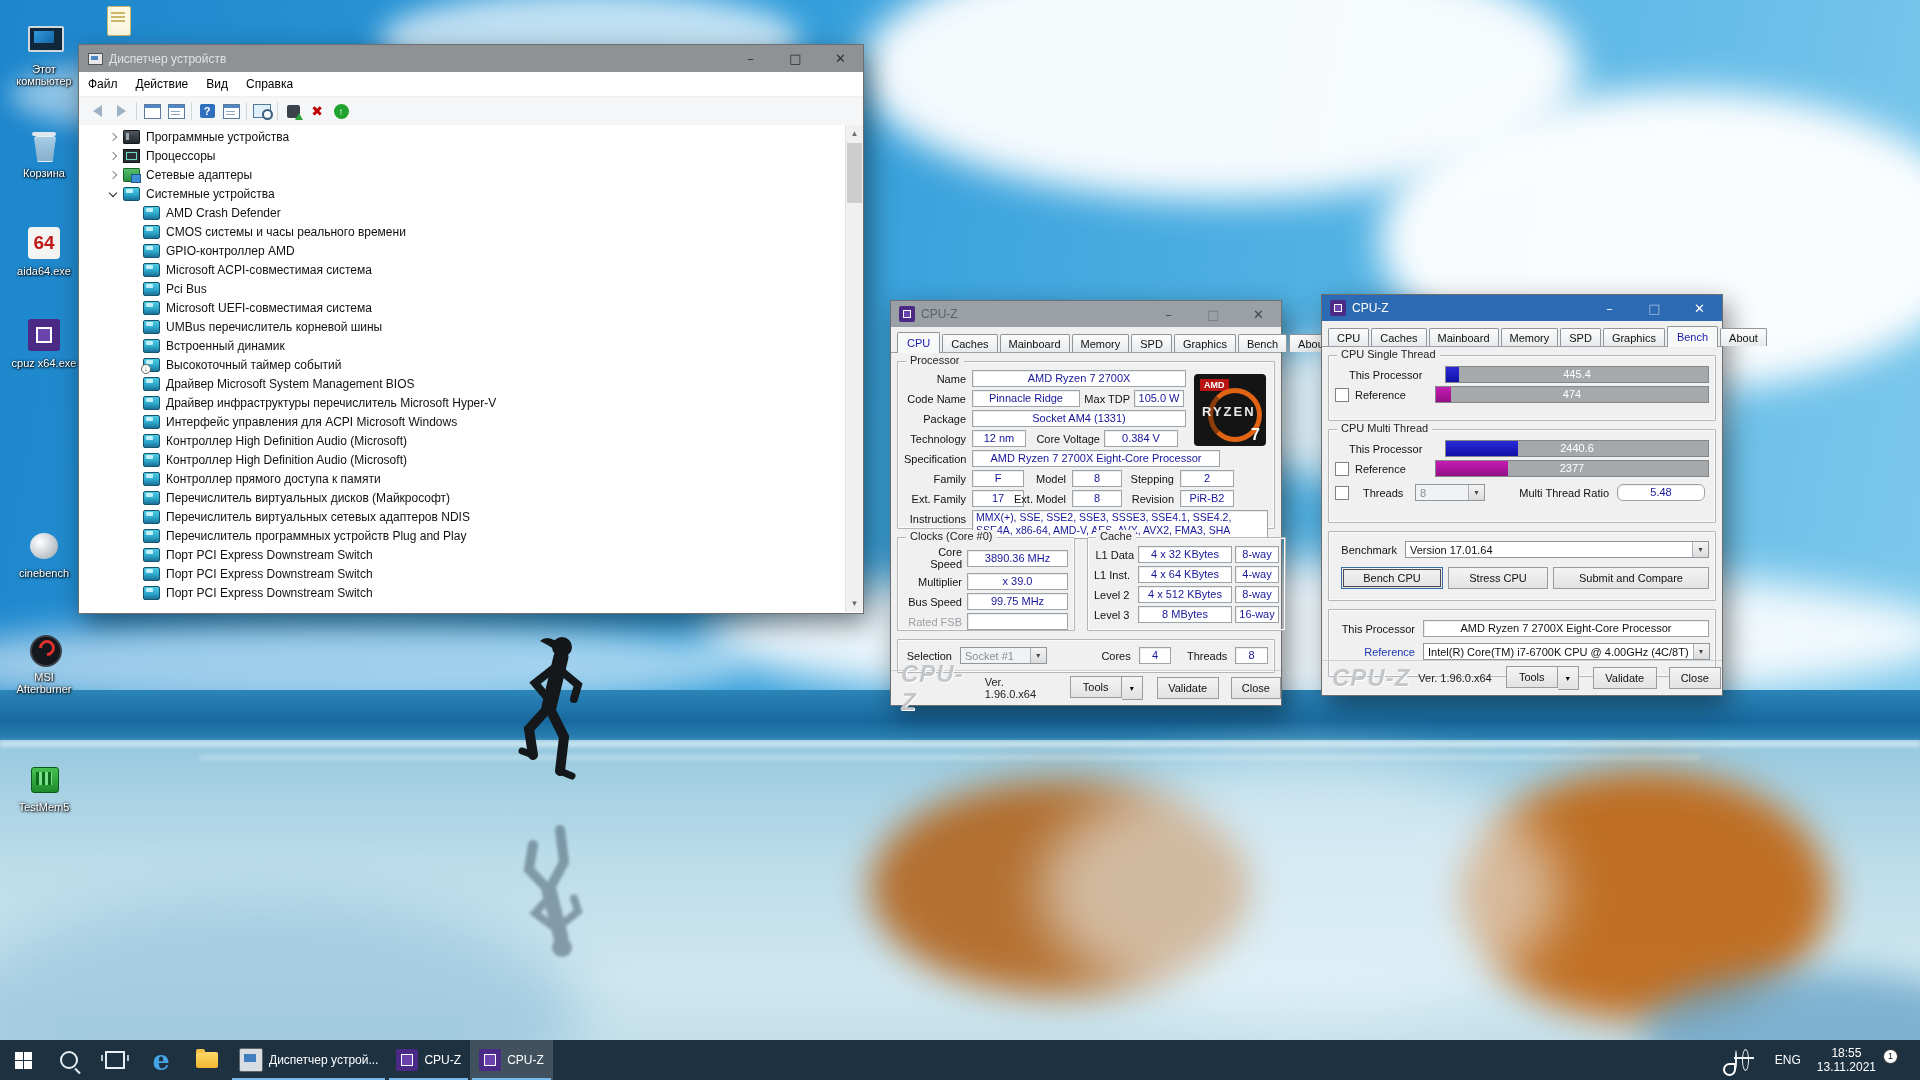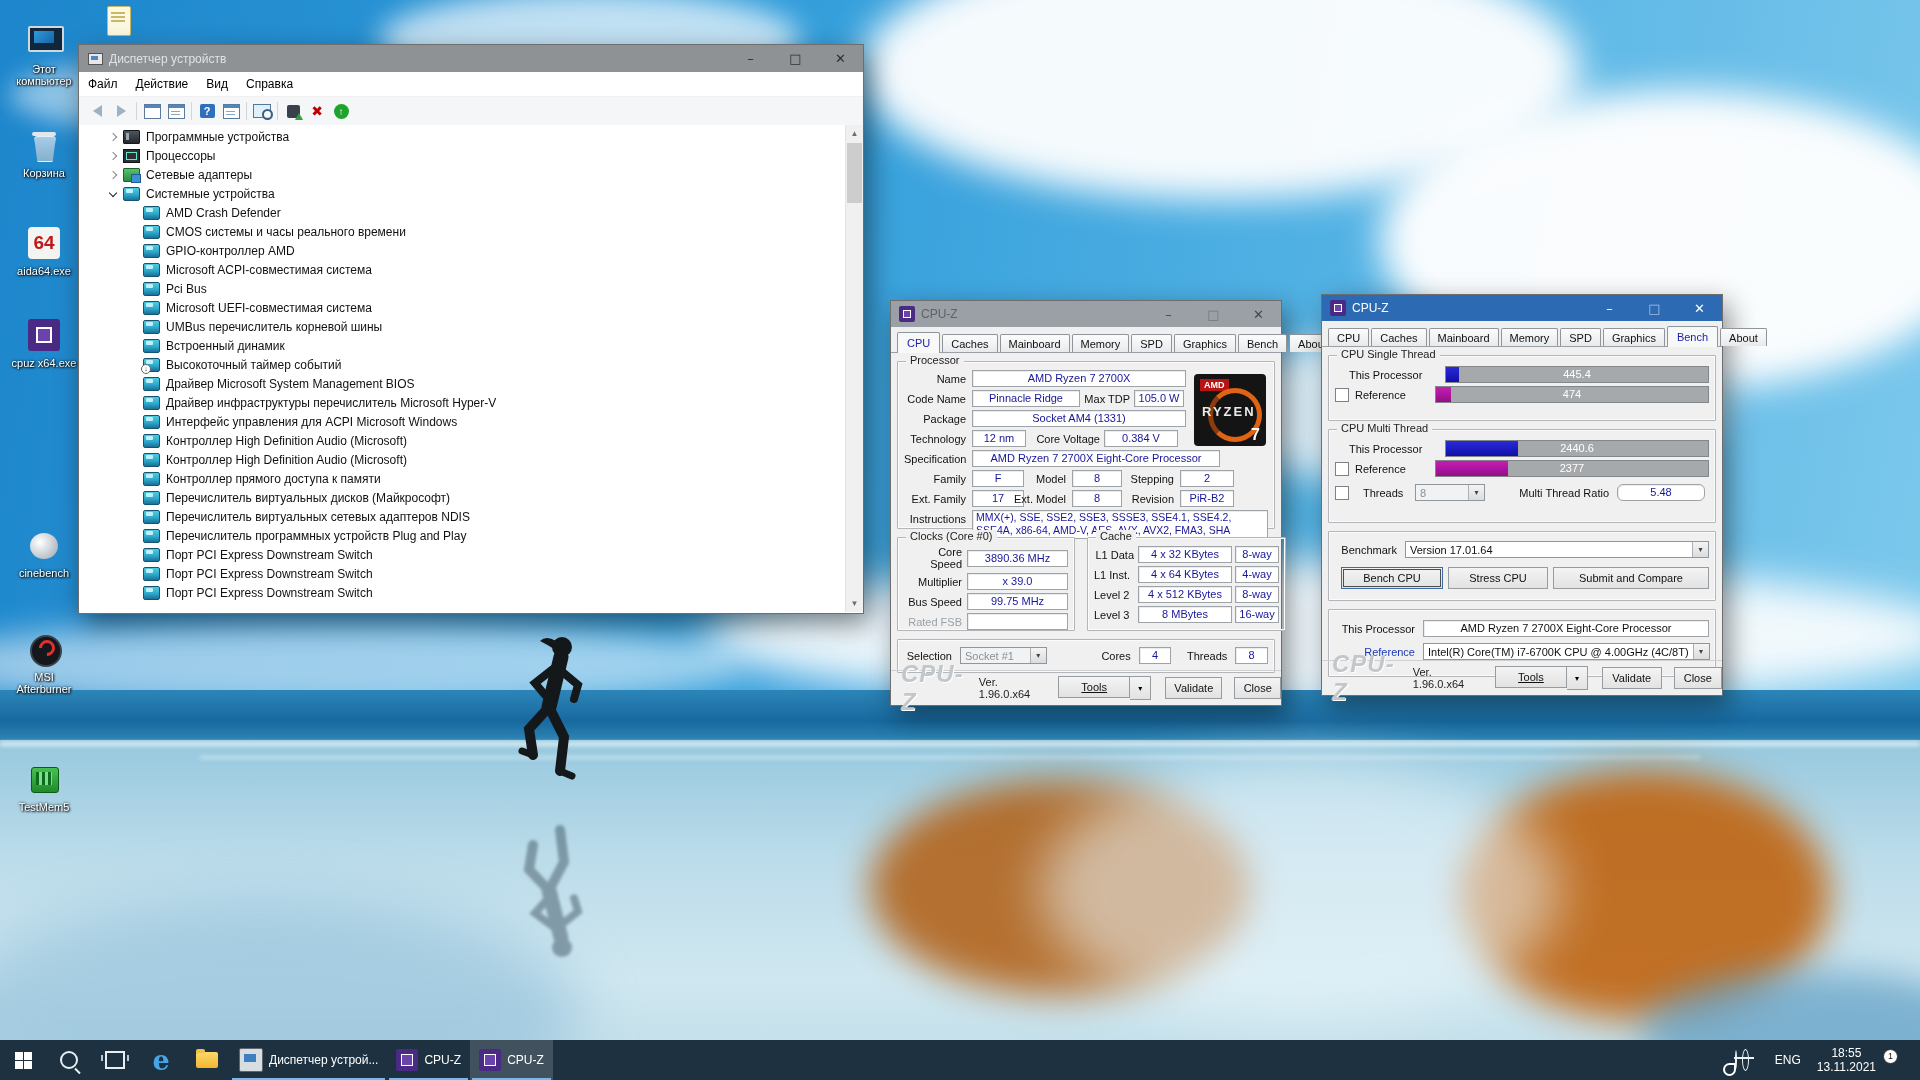--- a/index.html
+++ b/index.html
@@ -155,21 +155,21 @@
   .btn{height:22px;background:linear-gradient(#f4f4f4,#e2e2e2);border:1px solid #979ca1;
     font-size:11px;color:#111;display:flex;align-items:center;justify-content:center;box-sizing:border-box;}
   .btn.focused{outline:1px solid #4d4d4d;outline-offset:-3px;border-color:#3c6ca8;}
   .chk{width:12px;height:12px;background:#fff;border:1px solid #7c8287;flex:0 0 12px;}
   .footer{position:absolute;left:0;right:0;bottom:0;height:34px;border-top:1px solid #cdd1d4;
     display:flex;align-items:center;}
   .brand{font-size:24px;font-weight:bold;font-style:italic;color:#c3c7ca;
     text-shadow:1px 1px 0 #fff;letter-spacing:1px;margin:0 8px 0 10px;}
   .ver{font-size:11px;color:#222;}
   .toolsplit{display:flex;margin-left:14px;}
-  .toolsplit .btn{width:72px;text-decoration:underline;}
+  .toolsplit .btn{width:52px;}
   .toolsplit .tarr{width:20px;height:22px;background:linear-gradient(#f4f4f4,#e2e2e2);
     border:1px solid #979ca1;border-left:none;font-size:8px;display:flex;align-items:center;justify-content:center;}
   .bar{height:15px;background:#a6a9ab;border:1px solid #83878a;position:relative;flex:1;}
   .bar .fill{position:absolute;left:0;top:0;bottom:0;}
   .fill.blue{background:linear-gradient(180deg,#2a2ad8,#0f0fa8);}
   .fill.magenta{background:linear-gradient(180deg,#c61cb4,#930f86);}
   .bar .bval{position:absolute;inset:0;text-align:center;font-size:11px;color:#fff;line-height:15px;}
 
   
   #cpuzcpu{left:890px;top:300px;width:390px;height:404px;}

